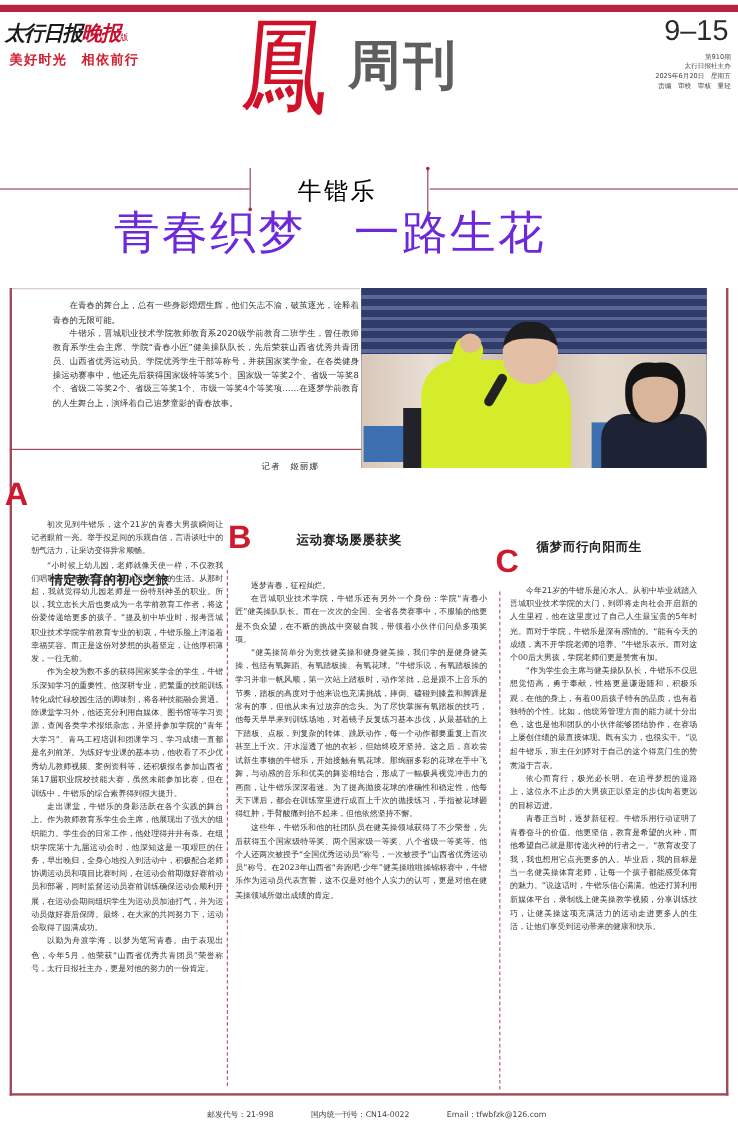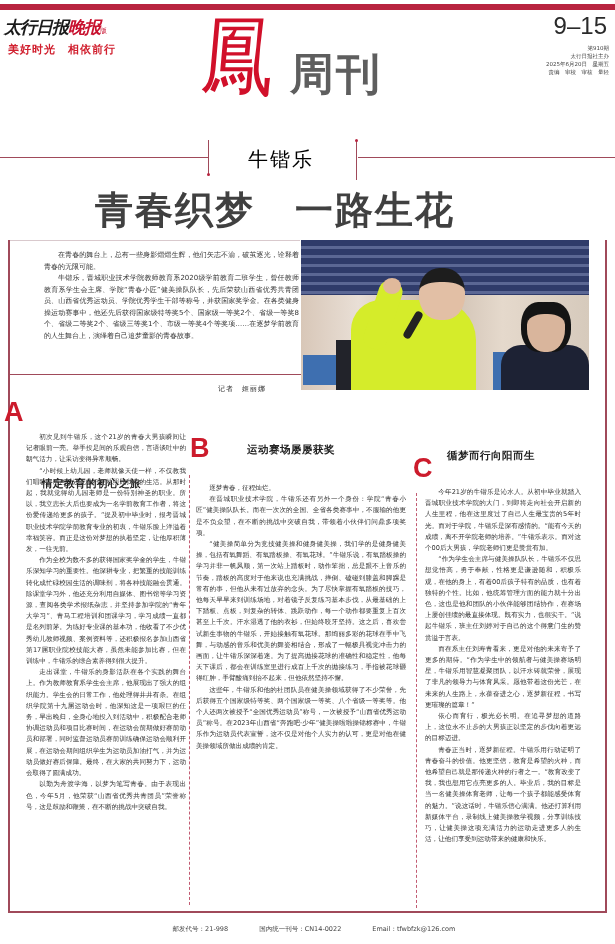--- a/index.html
+++ b/index.html
@@ -7,31 +7,31 @@
   body { position: relative; font-family: "DejaVu Sans", sans-serif; color: #2a2a2a; }
 
   .top-bar { position: absolute; left: 0; top: 4px; width: 615px; height: 6px; background: #b8243f; }
 
   .masthead-logo { position: absolute; left: 4px; top: 16px; font-family: "DejaVu Serif", serif; font-weight: bold; font-size: 17px; color: #1a1a1a; letter-spacing: -1px; font-style: italic; }
   .masthead-logo .red { color: #c8102e; }
   .masthead-logo .ban { font-size: 7px; font-style: normal; color: #c8102e; font-weight: normal; }
   .slogan { position: absolute; left: 8px; top: 42px; font-size: 11px; font-weight: bold; color: #d1202f; letter-spacing: 1px; }
 
   .feng-glyph { position: absolute; left: 196px; top: 14px; font-family: "DejaVu Serif", serif; font-size: 86px; line-height: 1; color: #d1102a; transform: scaleX(0.85) skewX(-6deg); font-weight: normal; }
-  .zhoukan { position: absolute; left: 290px; top: 45px; font-family: "DejaVu Serif", serif; font-weight: bold; font-size: 44px; color: #5e5e5e; letter-spacing: 2px; }
+  .zhoukan { position: absolute; left: 290px; top: 25px; font-family: "DejaVu Serif", serif; font-weight: bold; font-size: 44px; color: #5e5e5e; letter-spacing: 2px; }
 
   .page-range { position: absolute; right: 8px; top: 12px; font-family: "Liberation Sans", sans-serif; font-size: 24px; color: #2a2a2a; }
   .meta { position: absolute; right: 6px; top: 44px; text-align: right; font-size: 5.5px; line-height: 8px; color: #444; }
 
   .hline { position: absolute; height: 1px; background: #a04a5a; }
   .vtick { position: absolute; width: 1px; background: #a04a5a; }
   .dot { position: absolute; width: 3px; height: 3px; border-radius: 50%; background: #b8243f; }
 
   .person-name { position: absolute; left: 248px; top: 146px; font-size: 20px; color: #000000; letter-spacing: 2px; }
-  .main-title { position: absolute; left: 95px; top: 185px; font-family: "DejaVu Serif", serif; font-weight: bold; font-size: 38px; color: #404040; letter-spacing: 2px; }
+  .main-title { position: absolute; left: 95px; top: 169px; font-family: "DejaVu Serif", serif; font-weight: normal; font-size: 38px; color: #6d28d9; letter-spacing: 2px; }
 
   .frame { position: absolute; left: 8px; top: 240px; width: 599px; height: 673px; border-left: 2px solid #a04a5a; border-right: 2px solid #a04a5a; border-bottom: 2px solid #a04a5a; }
 
   .intro { position: absolute; left: 44px; top: 250px; width: 255px; font-size: 7px; line-height: 11.5px; color: #333; text-align: justify; }
   .intro p { text-indent: 2em; }
 
   .photo { position: absolute; left: 301px; top: 240px; width: 288px; height: 150px; overflow: hidden; background: #3e4a78; }
   .photo .stands { position: absolute; left: 0; top: 0; width: 100%; height: 60px; background: repeating-linear-gradient(180deg, #2f3b6a 0 6px, #5b6794 6px 9px); }
   .photo .crowd { position: absolute; left: 0; top: 55px; width: 100%; height: 95px; background: linear-gradient(90deg, #d8c7b8 0%, #e9dfd6 20%, #c9b9ab 45%, #e5d9cc 70%, #d6cabc 100%); }
   .photo .jacket { position: absolute; left: 50px; top: 60px; width: 125px; height: 95px; background: #d5ec2a; border-radius: 30px 40px 0 0; }
@@ -115,40 +115,39 @@
 <div class="hline" style="left:8px;top:374px;width:293px;"></div>
 <div class="reporter">记者　姬丽娜</div>
 
 <div class="sec-letter" style="left:4px;top:399px;">A</div>
 <div class="sec-title" style="left:42px;top:432px;margin-top:45px;">情定教育的初心之旅</div>
 <div class="col" style="left:26px;top:432px;width:160px;">
   <p>初次见到牛锴乐，这个21岁的青春大男孩瞬间让记者眼前一亮。举手投足间的乐观自信，言语谈吐中的朝气活力，让采访变得异常顺畅。</p>
   <p>“小时候上幼儿园，老师就像天使一样，不仅教我们唱歌、画画，还无微不至地照顾我们的生活。从那时起，我就觉得幼儿园老师是一份特别神圣的职业。所以，我立志长大后也要成为一名学前教育工作者，将这份爱传递给更多的孩子。”提及初中毕业时，报考晋城职业技术学院学前教育专业的初衷，牛锴乐脸上洋溢着幸福笑容。而正是这份对梦想的执着坚定，让他厚积薄发，一往无前。</p>
   <p>作为全校为数不多的获得国家奖学金的学生，牛锴乐深知学习的重要性。他深耕专业，把繁重的技能训练转化成忙碌校园生活的调味剂，将各种技能融会贯通。除课堂学习外，他还充分利用自媒体、图书馆等学习资源，查阅各类学术报纸杂志，并坚持参加学院的“青年大学习”、青马工程培训和团课学习，学习成绩一直都是名列前茅。为练好专业课的基本功，他收看了不少优秀幼儿教师视频、案例资料等，还积极报名参加山西省第17届职业院校技能大赛，虽然未能参加比赛，但在训练中，牛锴乐的综合素养得到很大提升。</p>
   <p>走出课堂，牛锴乐的身影活跃在各个实践的舞台上。作为教师教育系学生会主席，他展现出了强大的组织能力。学生会的日常工作，他处理得井井有条。在组织学院第十九届运动会时，他深知这是一项艰巨的任务，早出晚归，全身心地投入到活动中，积极配合老师协调运动员和项目比赛时间，在运动会前期做好赛前动员和部署，同时监督运动员赛前训练确保运动会顺利开展，在运动会期间组织学生为运动员加油打气，并为运动员做好赛后保障。最终，在大家的共同努力下，运动会取得了圆满成功。</p>
-  <p>以勤为舟渡学海，以梦为笔写青春。由于表现出色，今年5月，他荣获“山西省优秀共青团员”荣誉称号，这是鼓励和鞭策，在不断的挑战中突破自我。</p>
+  <p>以勤为舟渡学海，以梦为笔写青春。由于表现出色，今年5月，他荣获“山西省优秀共青团员”荣誉称号，太行日报社主办，更是对他的努力的一份肯定。</p>
 </div>
 <div class="dash" style="left:189px;top:475px;height:430px;"></div>
 
 <div class="sec-letter" style="left:190px;top:435px;">B</div>
 <div class="sec-title" style="left:223px;top:443px;margin-left:24px;">运动赛场屡屡获奖</div>
 <div class="col" style="left:196px;top:483px;width:210px;">
   <p>逐梦青春，征程灿烂。</p>
   <p>在晋城职业技术学院，牛锴乐还有另外一个身份：学院“青春小匠”健美操队队长。而在一次次的全国、全省各类赛事中，不服输的他更是不负众望，在不断的挑战中突破自我，带领着小伙伴们问鼎多项奖项。</p>
   <p>“健美操简单分为竞技健美操和健身健美操，我们学的是健身健美操，包括有氧舞蹈、有氧踏板操、有氧花球。”牛锴乐说，有氧踏板操的学习并非一帆风顺，第一次站上踏板时，动作笨拙，总是跟不上音乐的节奏，踏板的高度对于他来说也充满挑战，摔倒、磕碰到膝盖和脚踝是常有的事，但他从未有过放弃的念头。为了尽快掌握有氧踏板的技巧，他每天早早来到训练场地，对着镜子反复练习基本步伐，从最基础的上下踏板、点板，到复杂的转体、跳跃动作，每一个动作都要重复上百次甚至上千次。汗水湿透了他的衣衫，但始终咬牙坚持。这之后，喜欢尝试新生事物的牛锴乐，开始接触有氧花球。那绚丽多彩的花球在手中飞舞，与动感的音乐和优美的舞姿相结合，形成了一幅极具视觉冲击力的画面，让牛锴乐深深着迷。为了提高抛接花球的准确性和稳定性，他每天下课后，都会在训练室里进行成百上千次的抛接练习，手指被花球砸得红肿，手臂酸痛到抬不起来，但他依然坚持不懈。</p>
   <p>这些年，牛锴乐和他的社团队员在健美操领域获得了不少荣誉，先后获得五个国家级特等奖、两个国家级一等奖、八个省级一等奖等。他个人还两次被授予“全国优秀运动员”称号，一次被授予“山西省优秀运动员”称号。在2023年山西省“奔跑吧·少年”健美操啦啦操锦标赛中，牛锴乐作为运动员代表宣誓，这不仅是对他个人实力的认可，更是对他在健美操领域所做出成绩的肯定。</p>
 </div>
 <div class="dash" style="left:416px;top:493px;height:415px;"></div>
 
 <div class="sec-letter" style="left:413px;top:455px;">C</div>
 <div class="sec-title" style="left:447px;top:449px;">循梦而行向阳而生</div>
 <div class="col" style="left:425px;top:487px;width:156px;">
   <p>今年21岁的牛锴乐是沁水人。从初中毕业就踏入晋城职业技术学院的大门，到即将走向社会开启新的人生里程，他在这里度过了自己人生最宝贵的5年时光。而对于学院，牛锴乐是深有感情的。“能有今天的成绩，离不开学院老师的培养。”牛锴乐表示。而对这个00后大男孩，学院老师们更是赞赏有加。</p>
   <p>“作为学生会主席与健美操队队长，牛锴乐不仅思想觉悟高，勇于奉献，性格更是谦逊随和，积极乐观，在他的身上，有着00后孩子特有的品质，也有着独特的个性。比如，他统筹管理方面的能力就十分出色，这也是他和团队的小伙伴能够团结协作，在赛场上屡创佳绩的最直接体现。既有实力，也很实干。”说起牛锴乐，班主任刘婷对于自己的这个得意门生的赞赏溢于言表。</p>
-  <p>而在系主任刘寿青看来，更是对他的未来寄予了更多的期待。“作为学生中的领航者与健美操赛场明星，牛锴乐用智慧凝聚团队，以汗水铸就荣誉，展现了非凡的领导力与体育风采。愿他带着这份光芒，在未来的人生路上，永葆奋进之心，逐梦新征程，书写更璀璨的篇章！”</p>
   <p>依心而育行，极光必长明。在追寻梦想的道路上，这位永不止步的大男孩正以坚定的步伐向着更远的目标迈进。</p>
   <p>青春正当时，逐梦新征程。牛锴乐用行动证明了青春奋斗的价值。他更坚信，教育是希望的火种，而他希望自己就是那传递火种的行者之一。“教育改变了我，我也想用它点亮更多的人。毕业后，我的目标是当一名健美操体育老师，让每一个孩子都能感受体育的魅力。”说这话时，牛锴乐信心满满。他还打算利用新媒体平台，录制线上健美操教学视频，分享训练技巧，让健美操这项充满活力的运动走进更多人的生活，让他们享受到运动带来的健康和快乐。</p>
 </div>
 
 <div class="footer">
   <span>邮发代号：21-998</span>
   <span>国内统一刊号：CN14-0022</span>
   <span>Email：tfwbfzk@126.com</span>
 </div>
 

